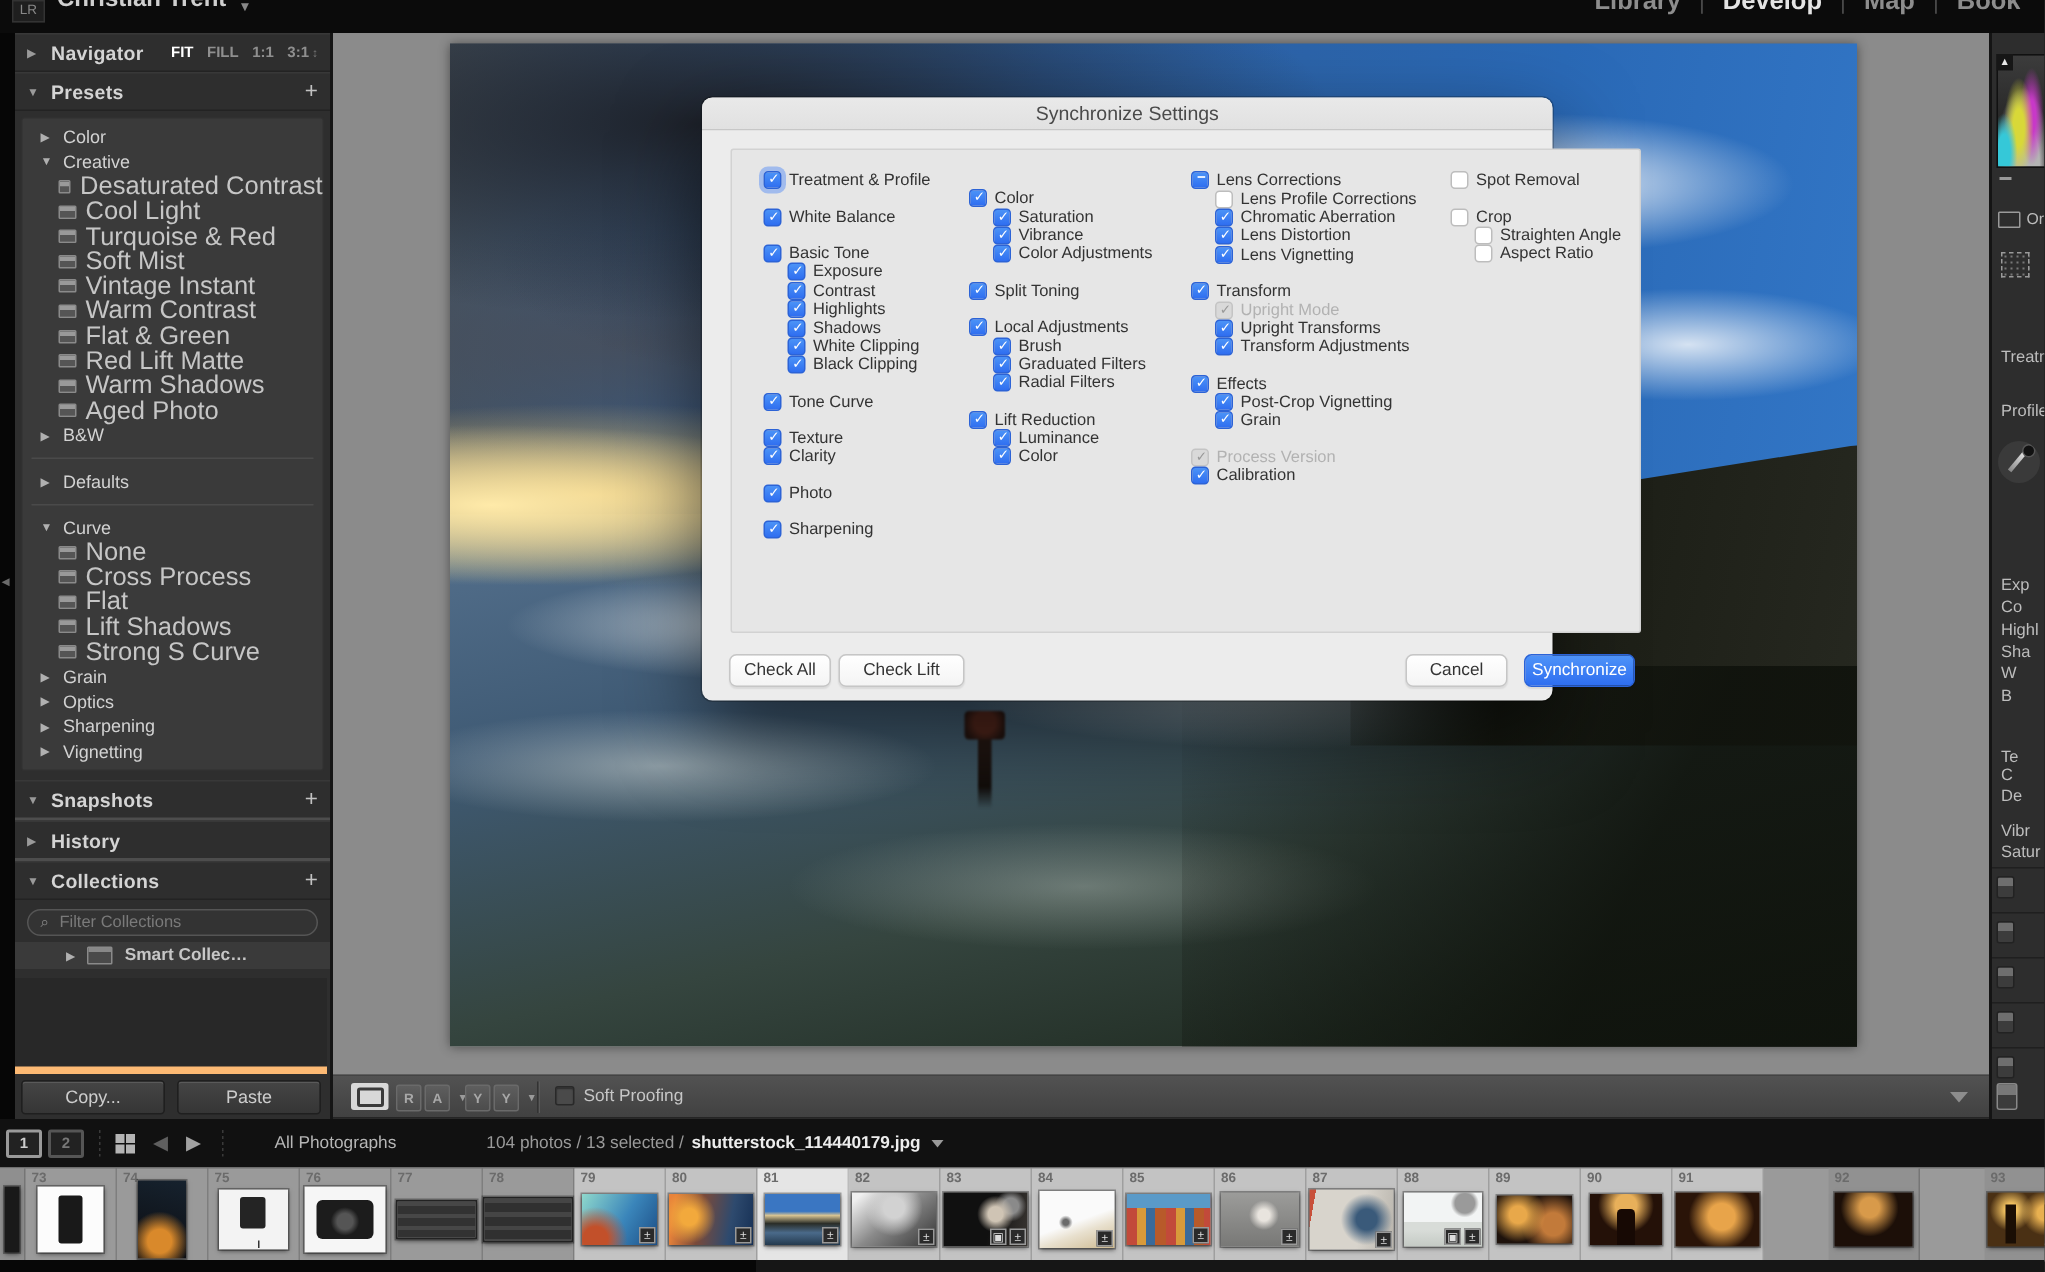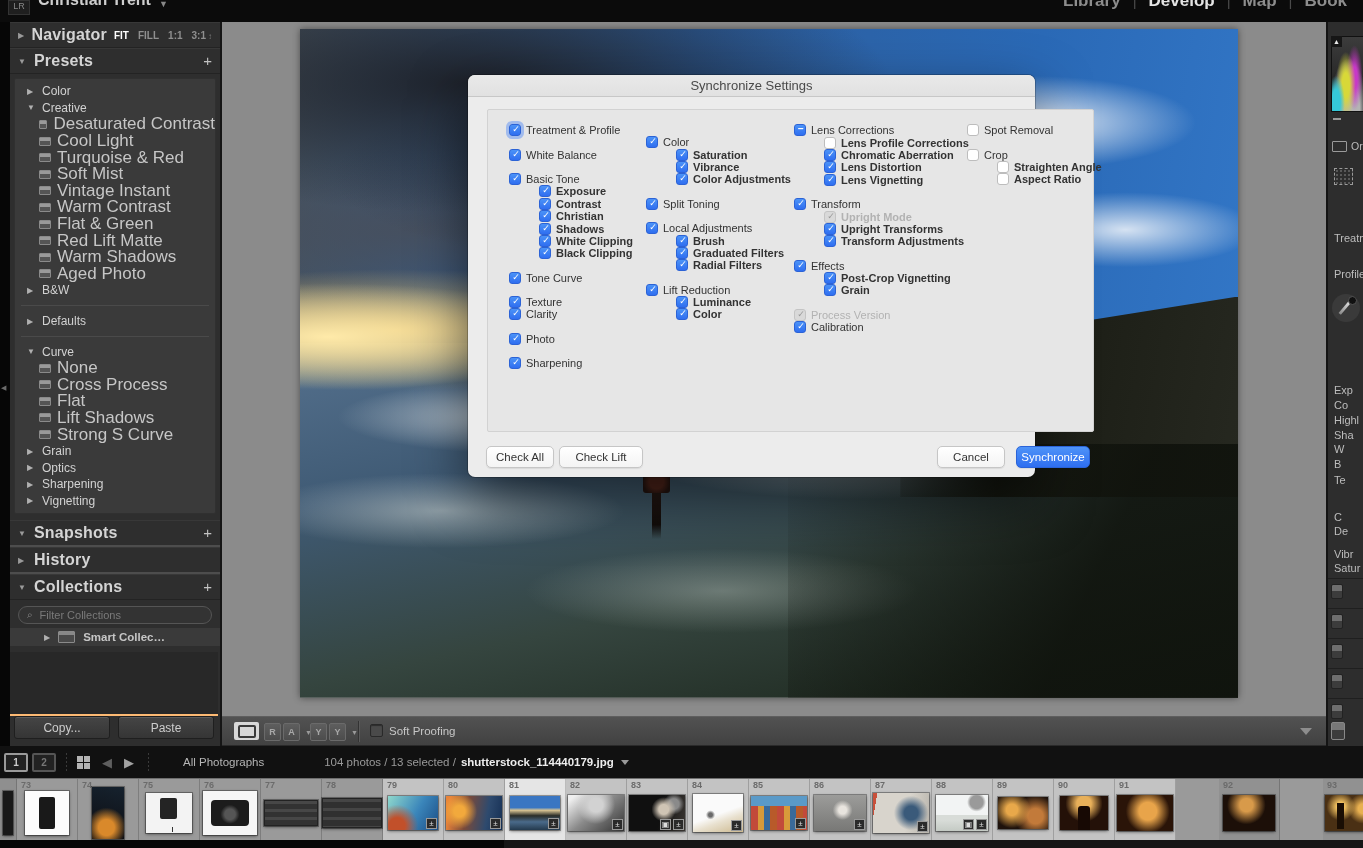--- a/index.html
+++ b/index.html
@@ -23,21 +23,21 @@
   
   #leftrail{left:0;top:22px;width:10px;height:724px;background:#060606;}
   #leftrail .arr{position:absolute;top:50%;left:1px;color:#6a6a6a;font-size:7px;}
 
   
   #leftpanel{left:10px;top:22px;width:212px;height:724px;background:#2e2e2e;
              border-right:2px solid #151515;box-sizing:border-box;}
   .phead{height:24px;display:flex;align-items:center;padding:0 8px;gap:7px;
          border-top:1px solid #383838;border-bottom:1px solid #232323;}
   .phead .tri{color:#9a9a9a;font-size:8px;width:9px;}
-  .phead .ptitle{color:#d4d4d4;font-size:16px;font-weight:bold;letter-spacing:.2px;}
+  .phead .ptitle{color:#d4d4d4;font-size:13px;font-weight:bold;letter-spacing:.2px;}
   .phead .plus{margin-left:auto;color:#c2c2c2;font-size:15px;line-height:14px;}
   .navopts{margin-left:auto;display:flex;gap:9px;align-items:center;}
   .navopt{font-size:10px;color:#8f8f8f;font-weight:bold;}
   .navopt.active{color:#fff;}
   .navopt.spin::after{content:"↕";color:#777;font-size:8px;margin-left:2px;}
 
   #presetbox{margin:4px 4px 6px 4px;background:#3a3a3a;border:1px solid #303030;
              border-radius:2px;padding:4px 0;}
   .prow{height:16.6px;display:flex;align-items:center;padding-left:12px;gap:6px;}
   .prow .arrow{width:9px;color:#b0b0b0;font-size:8px;}
@@ -59,21 +59,21 @@
                    font-size:11px;width:140px;font-family:inherit;}
   #filterbox input::placeholder{color:#7a7a7a;}
   #smartrow{margin:4px 0 0 0;height:18px;background:#3a3a3a;display:flex;align-items:center;
             padding-left:34px;gap:8px;}
   #smartrow .arrow{color:#b0b0b0;font-size:8px;}
   #smartrow .cicon{width:15px;height:10px;border:1px solid #8a8a8a;border-radius:1px;
                    background:linear-gradient(#888 0 3px,#4a4a4a 3px);}
   #smartrow .plabel{color:#c6c6c6;font-size:11.5px;font-weight:bold;}
   #lpfill{position:absolute;left:0;right:2px;top:630px;bottom:30px;background:#282828;}
   #copypaste{position:absolute;left:0;right:2px;bottom:0;height:30px;background:#2e2e2e;
-             display:flex;align-items:flex-start;gap:8px;padding:0 4px;border-top:2px solid #fdba74;}
+             display:flex;align-items:center;gap:8px;padding:0 4px;border-top:5px solid #fdba74;}
   .cpbtn{flex:1;height:21px;border-radius:3px;border:1px solid #1f1f1f;
          background:linear-gradient(#454545,#353535);box-shadow:inset 0 1px 0 #5a5a5a;
          color:#cdcdcd;font-size:12px;display:flex;align-items:center;justify-content:center;}
 
   
   #workarea{left:222px;top:22px;width:1104px;height:694px;background:#8b8b8b;}
   #photo{position:absolute;left:78px;top:7px;width:938px;height:669px;
     box-shadow:0 0 7px rgba(0,0,0,.45);
     background:
       radial-gradient(ellipse 28% 8% at 3% 46%, #ffeaa9 0%, rgba(255,234,169,0) 100%),
@@ -100,31 +100,31 @@
   #rocks2{position:absolute;right:0;bottom:0;width:48%;height:38%;
     background:linear-gradient(115deg, rgba(15,18,12,0), rgba(14,17,11,.85) 65%);}
   #lighthouse{position:absolute;left:37.5%;top:69%;width:9px;height:48px;
     filter:blur(.6px);
     background:linear-gradient(#241713,#120d0a 70%, rgba(18,13,10,0));}
   #lighthouse::before{content:"";position:absolute;top:-17px;left:-9px;width:27px;height:19px;
     border-radius:3px;
     background:radial-gradient(circle at 50% 40%, #4e241a 0 40%, #231410 78%);}
 
   
-  #dialog{left:468px;top:75px;width:567px;height:402px;background:#ececec;border-radius:7px;
+  #dialog{left:468px;top:65px;width:567px;height:402px;background:#ececec;border-radius:7px;
           box-shadow:0 22px 55px rgba(0,0,0,.55), 0 0 0 1px rgba(0,0,0,.22);}
   #dlgtitle{height:21px;border-radius:7px 7px 0 0;background:linear-gradient(#e9e9e9,#e1e1e1);
             border-bottom:1px solid #c7c7c7;display:flex;align-items:center;justify-content:center;
             color:#4a4a4a;font-size:13px;}
   #dlgpanel{position:absolute;left:19px;top:34px;width:605px;height:321px;background:#e6e6e6;
             border:1px solid #d2d2d2;border-radius:2px;}
   .dlgcol{position:absolute;top:14px;display:flex;flex-direction:column;}
   #col1{left:21px;} #col2{left:158px;top:26px;} #col3{left:306px;} #col4{left:479px;}
   .cbrow{height:12.4px;display:flex;align-items:center;}
-  .cbrow.lvl1{margin-left:30px;font-weight:bold;}
+  .cbrow.lvl1{margin-left:16px;}
   .cbrow.gap{margin-top:12px;}
   .box{width:12px;height:12px;border-radius:3px;margin-right:5px;position:relative;
        box-sizing:border-box;flex:none;}
   .box::after{position:absolute;left:0;top:-1px;width:12px;text-align:center;
               font-size:9px;font-weight:bold;color:#fff;}
   .cbrow.c .box,.cbrow.m .box{background:linear-gradient(#4b93f7,#2f6ef0);border:1px solid #2c63d6;}
   .cbrow.c .box::after{content:"✓";}
   .cbrow.m .box::after{content:"−";font-size:10px;top:-2px;}
   .cbrow.u .box{background:#fff;border:1px solid #bdbdbd;}
   .cbrow.d .box{background:#d9d9d9;border:1px solid #c4c4c4;}
@@ -569,21 +569,21 @@
       <div class="rslabel" style="top: 377px;">Co</div>
 
       <div class="rslabel" style="top: 392px;">Highl</div>
 
       <div class="rslabel" style="top: 407px;">Sha</div>
 
       <div class="rslabel" style="top: 421px;">W</div>
 
       <div class="rslabel" style="top: 436px;">B</div>
 
-      <div class="rslabel" style="top: 452px;">Te</div>
+      <div class="rslabel" style="top: 477px;">Te</div>
 
       <div class="rslabel" style="top: 489px;">C</div>
 
       <div class="rslabel" style="top: 503px;">De</div>
 
       <div class="rslabel" style="top: 526px;">Vibr</div>
 
       <div class="rslabel" style="top: 540px;">Satur</div>
     </div>
   <div id="dropper"></div>
@@ -647,21 +647,21 @@
           <span class="cblabel">Exposure</span>
         </label>
 
         <label class="cbrow c lvl1">
           <span class="box"></span>
           <span class="cblabel">Contrast</span>
         </label>
 
         <label class="cbrow c lvl1">
           <span class="box"></span>
-          <span class="cblabel">Christian</span>
+          <span class="cblabel">Highlights</span>
         </label>
 
         <label class="cbrow c lvl1">
           <span class="box"></span>
           <span class="cblabel">Shadows</span>
         </label>
 
         <label class="cbrow c lvl1">
           <span class="box"></span>
           <span class="cblabel">White Clipping</span>

